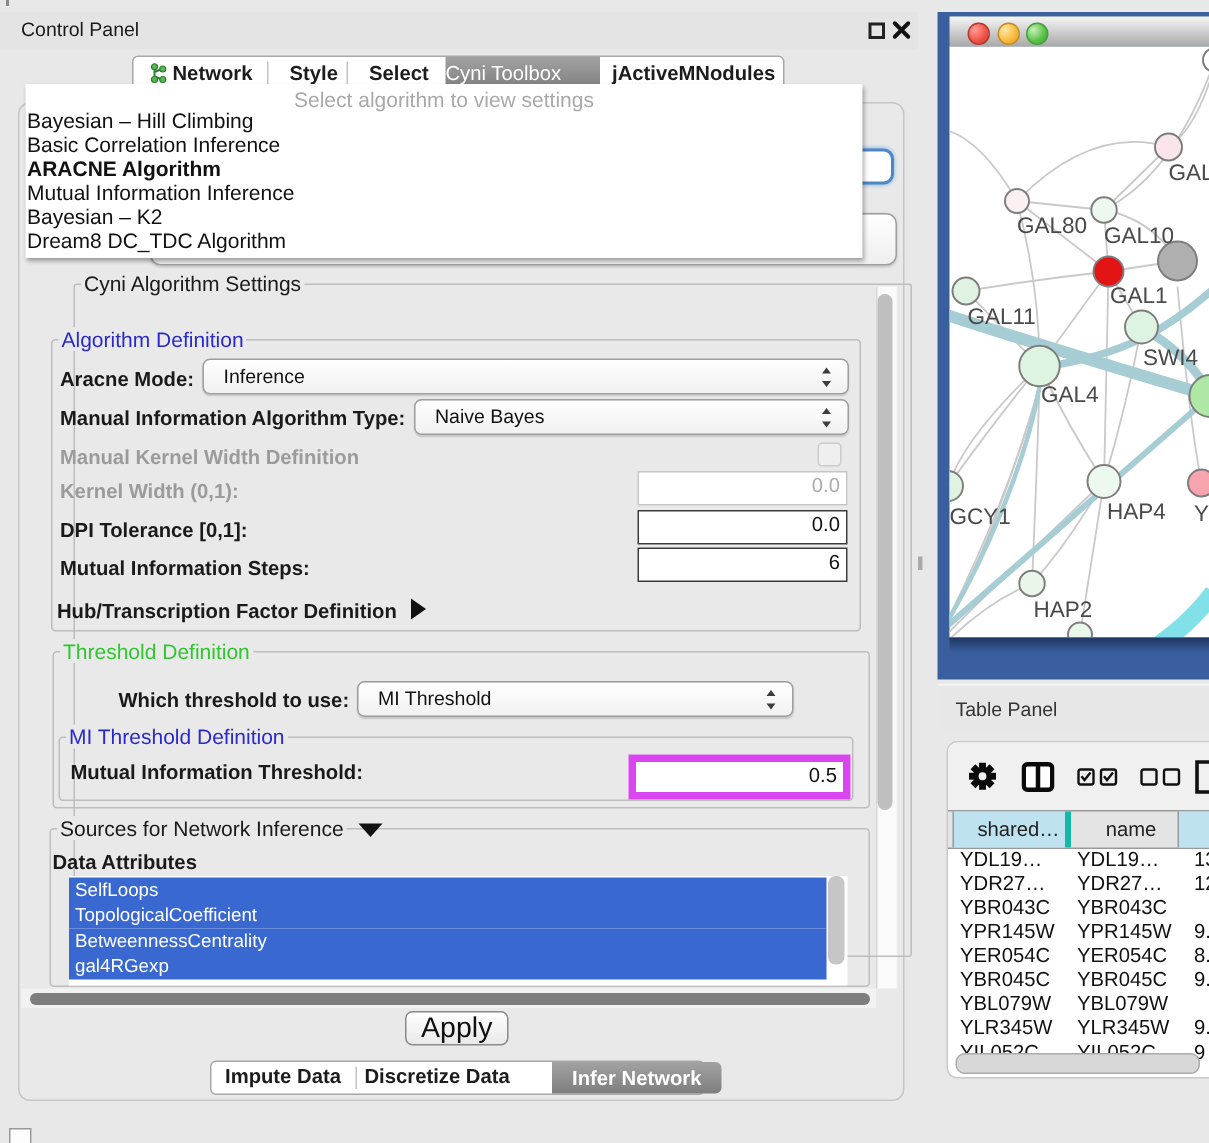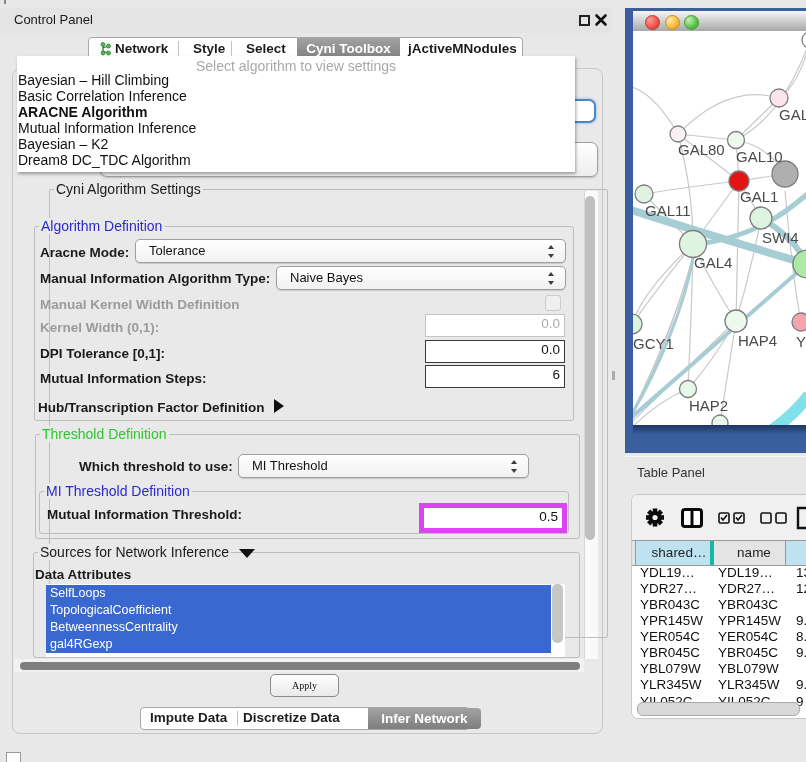--- a/index.html
+++ b/index.html
@@ -39,21 +39,21 @@
     <circle cx="4" cy="2.5" r="2" fill="#57b957" stroke="#2e7d2e" stroke-width="0.8"></circle>
     <circle cx="9.5" cy="4" r="2" fill="#57b957" stroke="#2e7d2e" stroke-width="0.8"></circle>
     <circle cx="4" cy="11" r="2" fill="#57b957" stroke="#2e7d2e" stroke-width="0.8"></circle>
     <circle cx="9.5" cy="11" r="2" fill="#57b957" stroke="#2e7d2e" stroke-width="0.8"></circle>
   </svg>
   <div class="abs" style="left:26px;top:3px;font-size:13.5px;font-weight:600;color:#1c1c1c;">Network</div>
   <div class="tabsep" style="left:89px;"></div>
   <div class="abs" style="left:104px;top:3px;font-size:13.5px;font-weight:600;color:#1c1c1c;">Style</div>
   <div class="tabsep" style="left:142px;"></div>
   <div class="abs" style="left:157px;top:3px;font-size:13.5px;font-weight:600;color:#1c1c1c;">Select</div>
-  <div class="abs seltab" style="left:208px;top:0;width:103px;height:22px;font-size:13.5px;font-weight:700;text-align:center;line-height:22px;">Cyni Toolbox</div>
+  <div class="abs seltab" style="left:208px;top:0;width:103px;height:22px;font-size:13.5px;font-weight:400;line-height:22px;">Cyni Toolbox</div>
   <div class="abs" style="left:319px;top:3px;font-size:13.5px;font-weight:600;color:#1c1c1c;">jActiveMNodules</div>
 </div>
 
 <div class="abs" style="left:17px;top:56px;width:558px;height:116px;background:#fff;box-shadow:1px 2px 3px rgba(0,0,0,0.35);font-size:14px;color:#111;">
   <div style="position:absolute;top:2px;width:100%;text-align:center;color:#a9a9a9;">Select algorithm to view settings</div>
   <div style="position:absolute;top:16px;left:1px;">Bayesian – Hill Climbing</div>
   <div style="position:absolute;top:32px;left:1px;">Basic Correlation Inference</div>
   <div style="position:absolute;top:48px;left:1px;font-weight:bold;">ARACNE Algorithm</div>
   <div style="position:absolute;top:64px;left:1px;">Mutual Information Inference</div>
   <div style="position:absolute;top:80px;left:1px;">Bayesian – K2</div>
@@ -67,21 +67,21 @@
 
 <div class="grp" style="left:21px;top:189px;width:557px;height:447px;border-radius:2px;margin-left:28px;">
   <span style="background:#E9E9E9;color:#1a1a1a;">Cyni Algorithm Settings</span>
 </div>
 
 <div class="grp" style="left:34px;top:226px;width:538px;height:193px;">
   <span style="background:#E9E9E9;color:#2a2acc;">Algorithm Definition</span>
 </div>
 <div class="lbl abs" style="left:40px;top:245px;">Aracne Mode:</div>
 <div class="combo" style="left:135px;top:239px;width:429px;height:22px;">
-    <span class="tx">Tolerance</span>
+    <span class="tx">Inference</span>
     <span class="updn"></span>
   </div>
 <div class="lbl abs" style="left:40px;top:271px;">Manual Information Algorithm Type:</div>
 <div class="combo" style="left:276px;top:266px;width:288px;height:22px;">
     <span class="tx">Naive Bayes</span>
     <span class="updn"></span>
   </div>
 <div class="lbl dis abs" style="left:40px;top:297px;">Manual Kernel Width Definition</div>
 <div class="abs" style="left:545px;top:295px;width:14px;height:14px;background:#efefef;border:1px solid #cbcbcb;border-radius:3px;"></div>
 <div class="lbl dis abs" style="left:40px;top:320px;">Kernel Width (0,1):</div>
@@ -113,21 +113,21 @@
 <div class="abs" style="left:239px;top:549px;width:0;height:0;border-left:8px solid transparent;border-right:8px solid transparent;border-top:9px solid #111;"></div>
 <div class="lbl abs" style="left:35px;top:567px;">Data Attributes</div>
 <div class="abs" style="left:46px;top:584px;width:519px;height:73px;background:#fff;overflow:hidden;">
   <div style="position:absolute;left:0;top:1px;width:501px;height:17px;background:#3968d0;color:#fff;font-size:12.5px;padding-left:4px;line-height:17px;">SelfLoops</div>
   <div style="position:absolute;left:0;top:18px;width:501px;height:17px;background:#3968d0;color:#fff;font-size:12.5px;padding-left:4px;line-height:17px;">TopologicalCoefficient</div>
   <div style="position:absolute;left:0;top:35px;width:501px;height:17px;background:#3968d0;color:#fff;font-size:12.5px;padding-left:4px;line-height:17px;">BetweennessCentrality</div>
   <div style="position:absolute;left:0;top:52px;width:501px;height:17px;background:#3968d0;color:#fff;font-size:12.5px;padding-left:4px;line-height:17px;">gal4RGexp</div>
   <div style="position:absolute;right:2px;top:0px;width:11px;height:59px;background:#c6c6c6;border-radius:5px;"></div>
 </div>
 
-<div class="abs" style="left:270px;top:674px;width:67px;height:21px;border:1px solid #8a8a8a;border-radius:5px;background:linear-gradient(#fff,#e9e9e9);text-align:center;line-height:21px;font-size:10px;color:#111;font-family:Liberation Serif, serif;">Apply</div>
+<div class="abs" style="left:270px;top:674px;width:67px;height:21px;border:1px solid #8a8a8a;border-radius:5px;background:linear-gradient(#fff,#e9e9e9);text-align:center;line-height:21px;font-size:19px;color:#111;">Apply</div>
 
 <div class="abs" style="left:140px;top:707px;width:328px;height:21px;background:#fff;border:1px solid #a8a8a8;border-radius:4px;">
   <div class="abs" style="left:9px;top:2px;font-size:13.5px;font-weight:600;color:#1c1c1c;">Impute Data</div>
   <div class="tabsep" style="left:96px;"></div>
   <div class="abs" style="left:102px;top:2px;font-size:13.5px;font-weight:600;color:#1c1c1c;">Discretize Data</div>
   <div class="abs seltab" style="left:215px;top:0;width:113px;height:21px;font-size:13.5px;font-weight:600;text-align:center;line-height:21px;border-radius:0 4px 4px 0;margin-left:12px;">Infer Network</div>
 </div>
 
 <div class="abs" style="left:612px;top:371px;width:3px;height:9px;background:#aaa;"></div>
 

